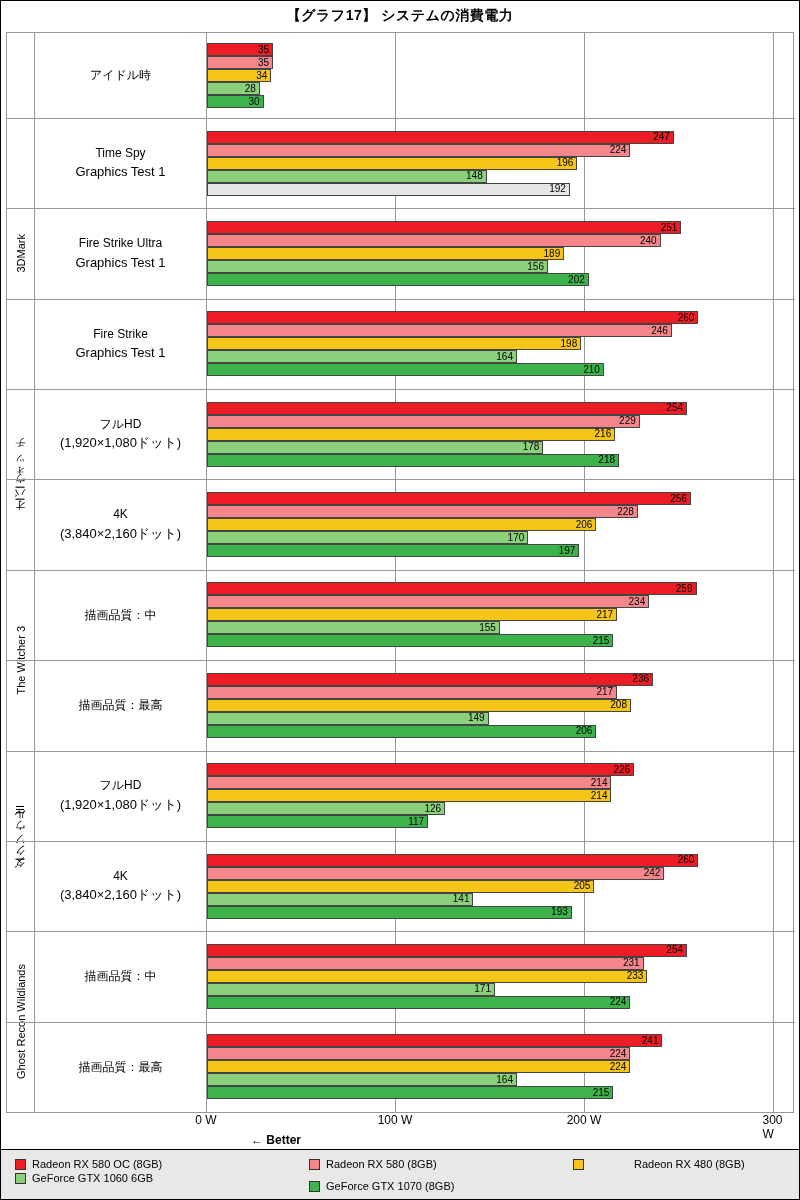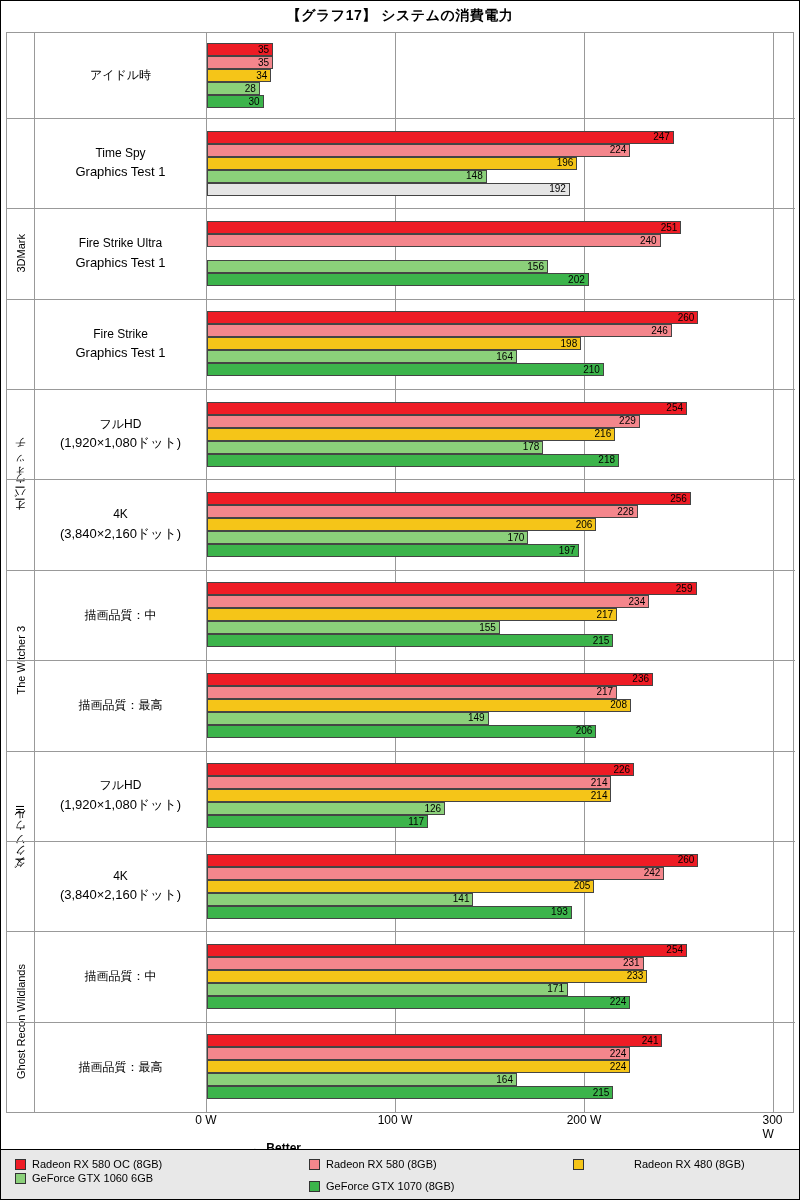--- a/index.html
+++ b/index.html
@@ -76,21 +76,21 @@
 
   
   #axis{
     position:absolute;left:5px;top:1112px;width:788px;height:22px;text-decoration:underline;
   }
   .axis-tick{position:absolute;top:0;font-size:12px;transform:translateX(-50%);}
   #better{
     position:absolute;left:5px;top:1128px;width:788px;height:20px;
     font-size:12px;font-weight:bold;
   }
-  #better span{position:absolute;left:245px;top:12px;}
+  #better span{position:absolute;left:245px;top:4px;}
 
   
   #legend{
     position:absolute;left:0;top:1148px;width:798px;height:50px;
     background:#e8e8e8;border-top:1px solid #000;
     box-sizing:border-box;
   }
   .lg-item{position:absolute;font-size:11px;display:flex;align-items:center;}
   .lg-sw{width:11px;height:11px;border:1px solid #333;margin-right:6px;box-sizing:border-box;}
 </style>
@@ -171,20 +171,23 @@
         <div>Fire Strike Ultra</div>
         <div class="l2">Graphics Test 1</div>
       </div>
       <div class="plot-row" style="top: 175.364px; height: 90.3636px;">
         <div class="bar" style="left: 0px; width: 474.39px; top: 12.6818px; background: rgb(238, 28, 37);">
           <span class="val">251</span>
         </div>
         <div class="bar" style="left: 0px; width: 453.6px; top: 25.6818px; background: rgb(244, 134, 140);">
           <span class="val">240</span>
         </div>
+        <div class="bar" style="left: 0px; width: 357.21px; top: 38.6818px; background: rgb(245, 197, 24);">
+          <span class="val">189</span>
+        </div>
         <div class="bar" style="left: 0px; width: 341px; top: 51.6818px; background: rgb(139, 208, 122);">
           <span class="val">156</span>
         </div>
         <div class="bar" style="left: 0px; width: 381.78px; top: 64.6818px; background: rgb(60, 180, 75);">
           <span class="val">202</span>
         </div>
       </div>
       <div class="hsep" style="top: 265.727px;"></div>
       <div class="row-label" style="top: 265.727px; height: 90.3636px;">
         <div>Fire Strike</div>
@@ -344,21 +347,21 @@
       <div class="plot-row" style="top: 898.273px; height: 90.3636px;">
         <div class="bar" style="left: 0px; width: 480.06px; top: 12.6818px; background: rgb(238, 28, 37);">
           <span class="val">254</span>
         </div>
         <div class="bar" style="left: 0px; width: 436.59px; top: 25.6818px; background: rgb(244, 134, 140);">
           <span class="val">231</span>
         </div>
         <div class="bar" style="left: 0px; width: 440.37px; top: 38.6818px; background: rgb(245, 197, 24);">
           <span class="val">233</span>
         </div>
-        <div class="bar" style="left: 0px; width: 361px; top: 51.6818px; background: rgb(139, 208, 122);">
+        <div class="bar" style="left: 0px; width: 288px; top: 51.6818px; background: rgb(139, 208, 122);">
           <span class="val">171</span>
         </div>
         <div class="bar" style="left: 0px; width: 423.36px; top: 64.6818px; background: rgb(60, 180, 75);">
           <span class="val">224</span>
         </div>
       </div>
       <div class="hsep" style="top: 988.636px;"></div>
       <div class="row-label" style="top: 988.636px; height: 90.3636px;">
         <div>描画品質：最高</div>
       </div>

